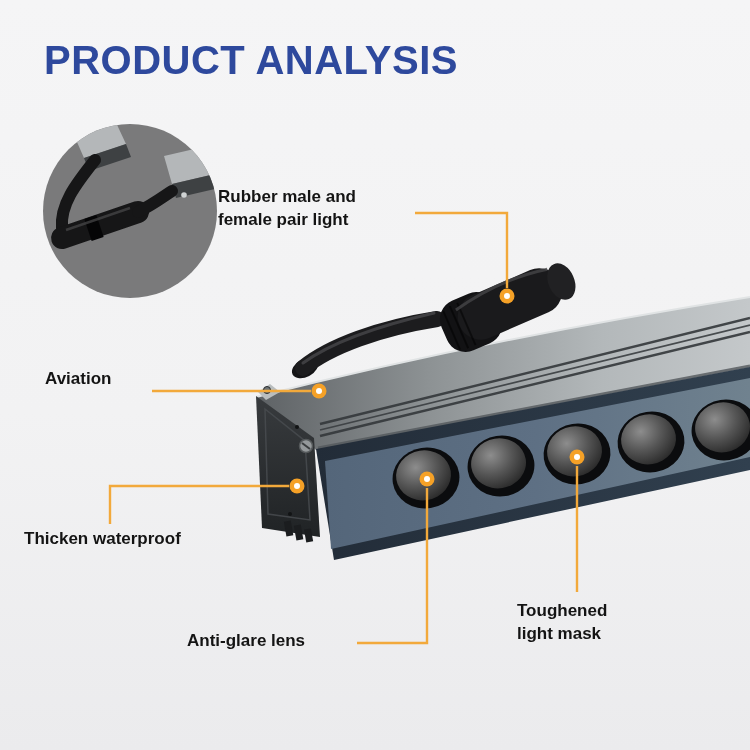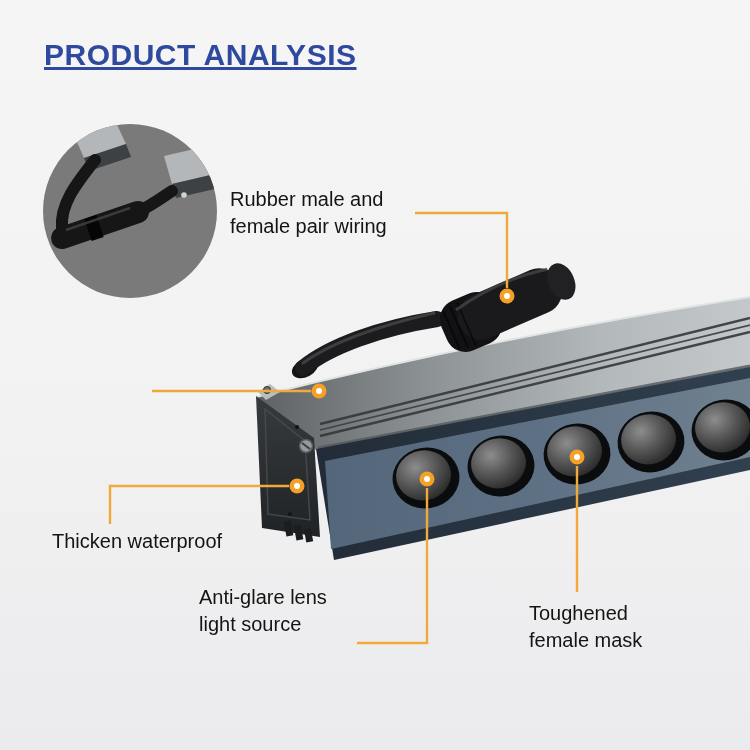--- a/index.html
+++ b/index.html
@@ -4,26 +4,26 @@
 <style>
   html,body{margin:0;padding:0;background:#e6e6e8;}
   .canvas{
     position:relative;width:750px;height:750px;overflow:hidden;
     background:linear-gradient(180deg,#f5f5f6 0%,#f2f2f3 55%,#ebebed 100%);
     font-family:"Liberation Sans","DejaVu Sans",sans-serif;
   }
   .scene{position:absolute;left:0;top:0;width:750px;height:750px;display:block;}
   .page-title{
     position:absolute;left:44px;top:38px;margin:0;
-    font-size:30px;font-weight:bold;letter-spacing:.5px;
-    color:var(--title-blue,#2E499D);white-space:nowrap;text-decoration:underline;
+    font-size:40px;font-weight:bold;letter-spacing:.5px;
+    color:var(--title-blue,#2E499D);white-space:nowrap;
   }
   .label{
-    position:absolute;font-size:20px;font-weight:normal;color:#141414;
-    line-height:1.33;white-space:nowrap;padding-left:12px;
+    position:absolute;font-size:17px;font-weight:bold;color:#141414;
+    line-height:1.33;white-space:nowrap;
   }
   .label span{display:block;}
   .callout-line{stroke:var(--accent,#F2A93B);stroke-width:2.4;fill:none;stroke-linecap:butt;}
   .dot-outer{fill:var(--dot,#F5A127);}
   .dot-inner{fill:#ffffff;}
 </style>
 </head>
 <body>
 
 <div class="canvas">
@@ -183,33 +183,33 @@
         <circle class="dot-outer" cx="577" cy="457" r="7.5"></circle>
           <circle class="dot-inner" cx="577" cy="457" r="3"></circle>
       </g>
     </g>
   </svg>
 
   <h1 class="page-title">PRODUCT ANALYSIS</h1>
 
   <div class="label" style="left:218px;top:186px;">
     <span>Rubber male and</span>
-    <span>female pair wiring</span>
+    <span>female pair light</span>
   </div>
 
   <div class="label" style="left:45px;top:368px;">
-  </div>
-
-  <div class="label" style="left:40px;top:528px;">
+    <span>Aviation</span>
+  </div>
+
+  <div class="label" style="left:24px;top:528px;">
     <span>Thicken waterproof</span>
   </div>
 
-  <div class="label" style="left:187px;top:584px;">
+  <div class="label" style="left:187px;top:630px;">
     <span>Anti-glare lens</span>
-    <span>light source</span>
   </div>
 
   <div class="label" style="left:517px;top:600px;">
     <span>Toughened</span>
-    <span>female mask</span>
+    <span>light mask</span>
   </div>
 
 </div>
 
 </body></html>

